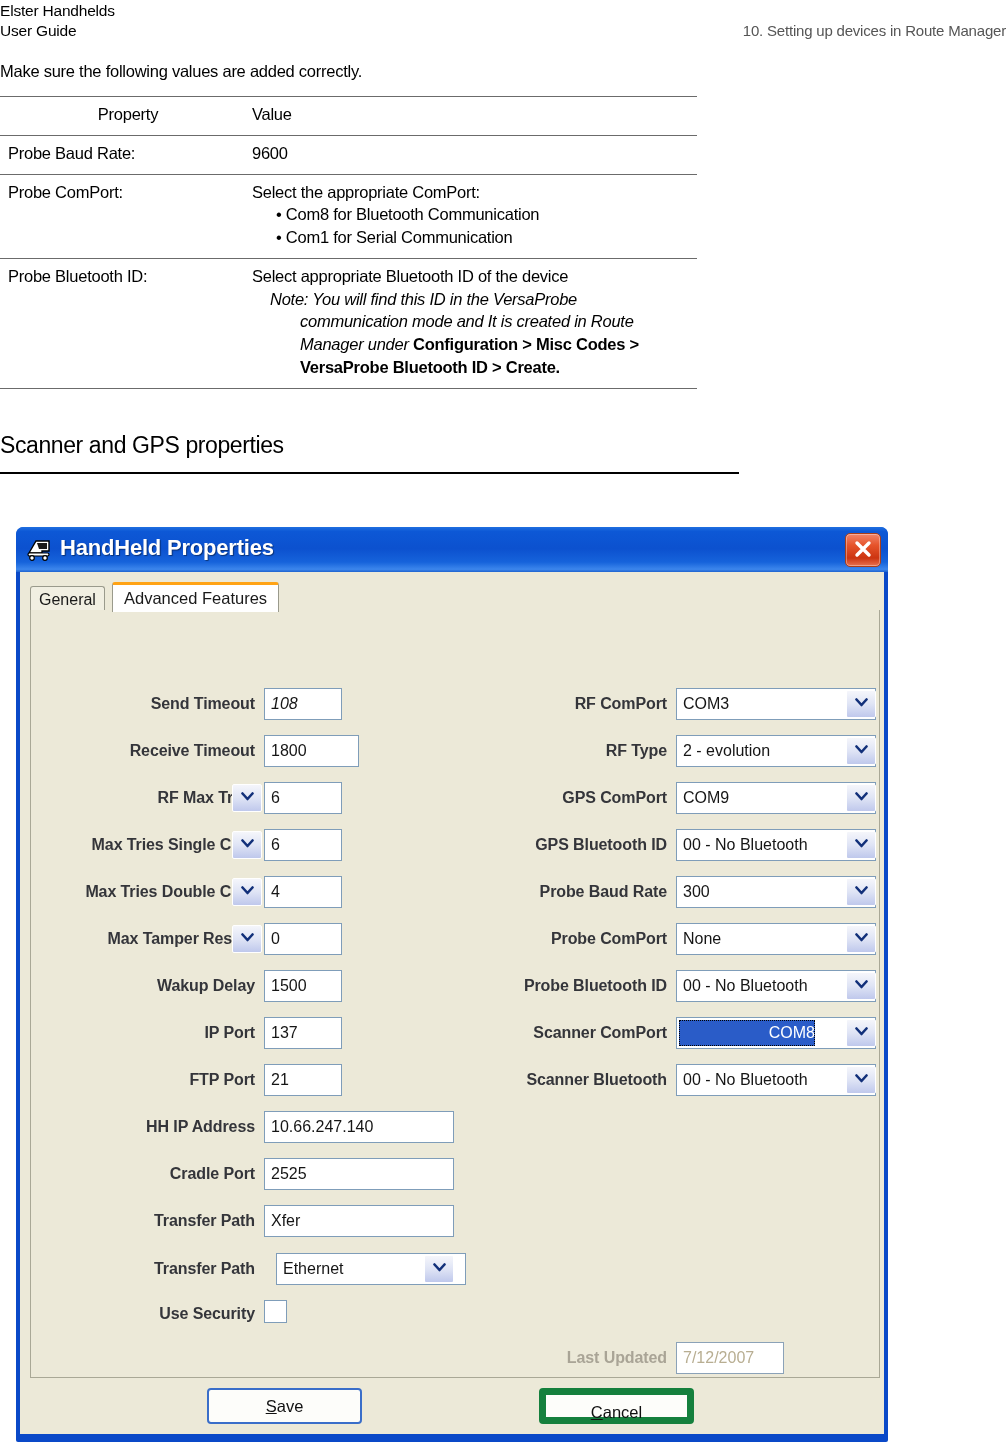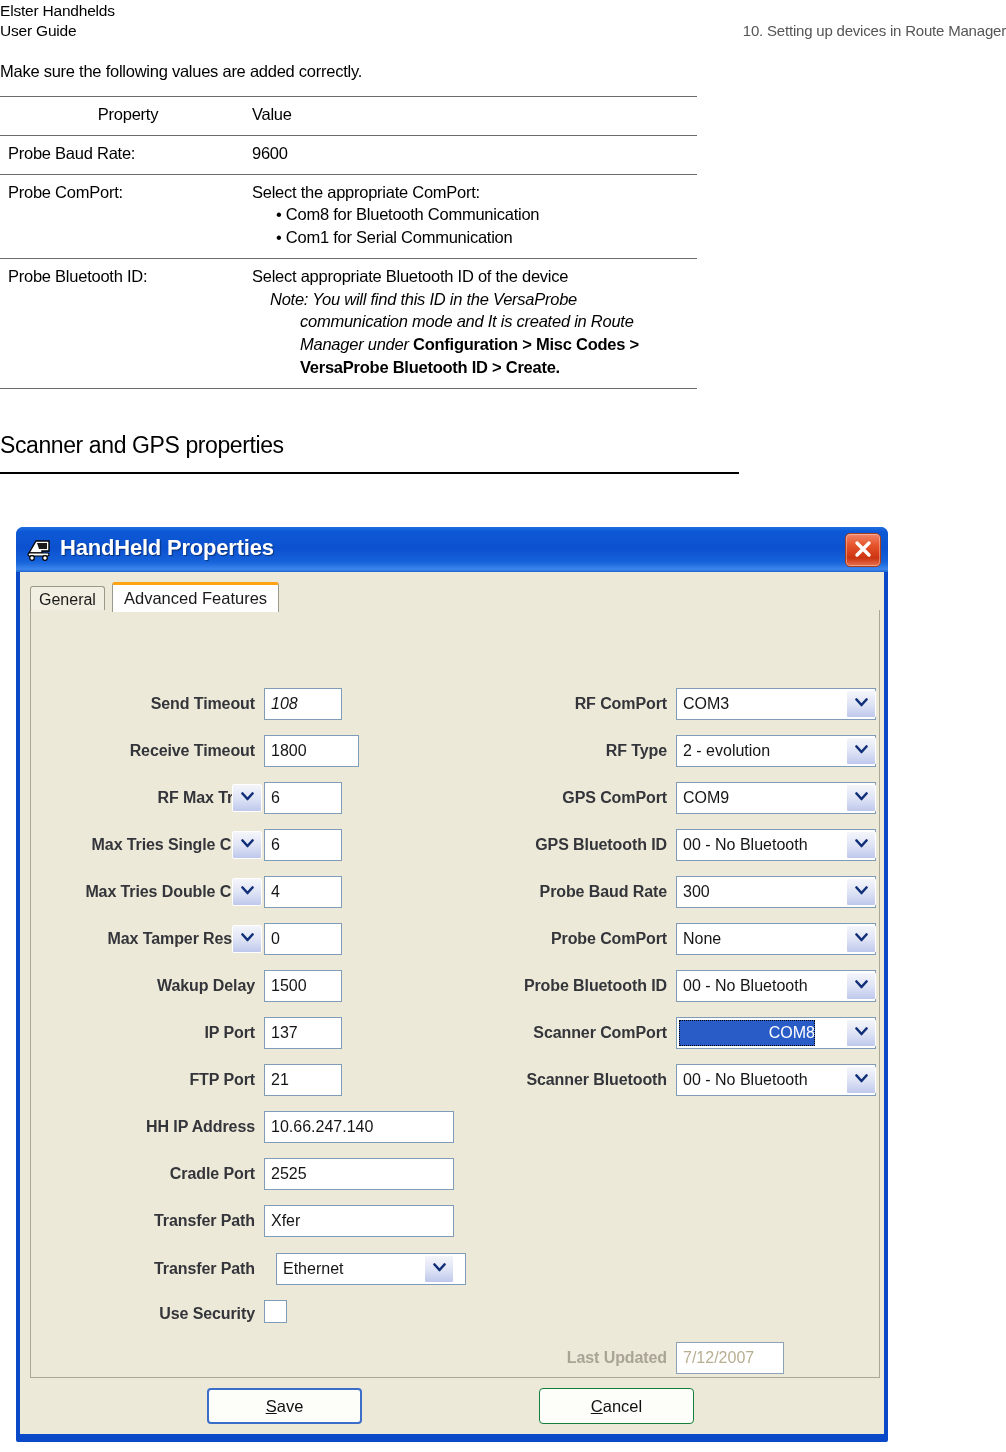--- a/index.html
+++ b/index.html
@@ -295,21 +295,21 @@
     width: 864px;
     height: 54px;
   }
   .btn {
     position: absolute;
     top: 8px;
     width: 155px;
     height: 36px;
     box-sizing: border-box;
     background: #fdfdfa;
-    border: 1px solid #15803d;
+    border: 7px solid #15803d;
     border-radius: 4px;
     font-size: 16.5px;
     color: #111;
     line-height: 34px;
     text-align: center;
     cursor: pointer;
   }
   .btn.default {
     border: 2px solid #3a6ec9;
     line-height: 32px;

